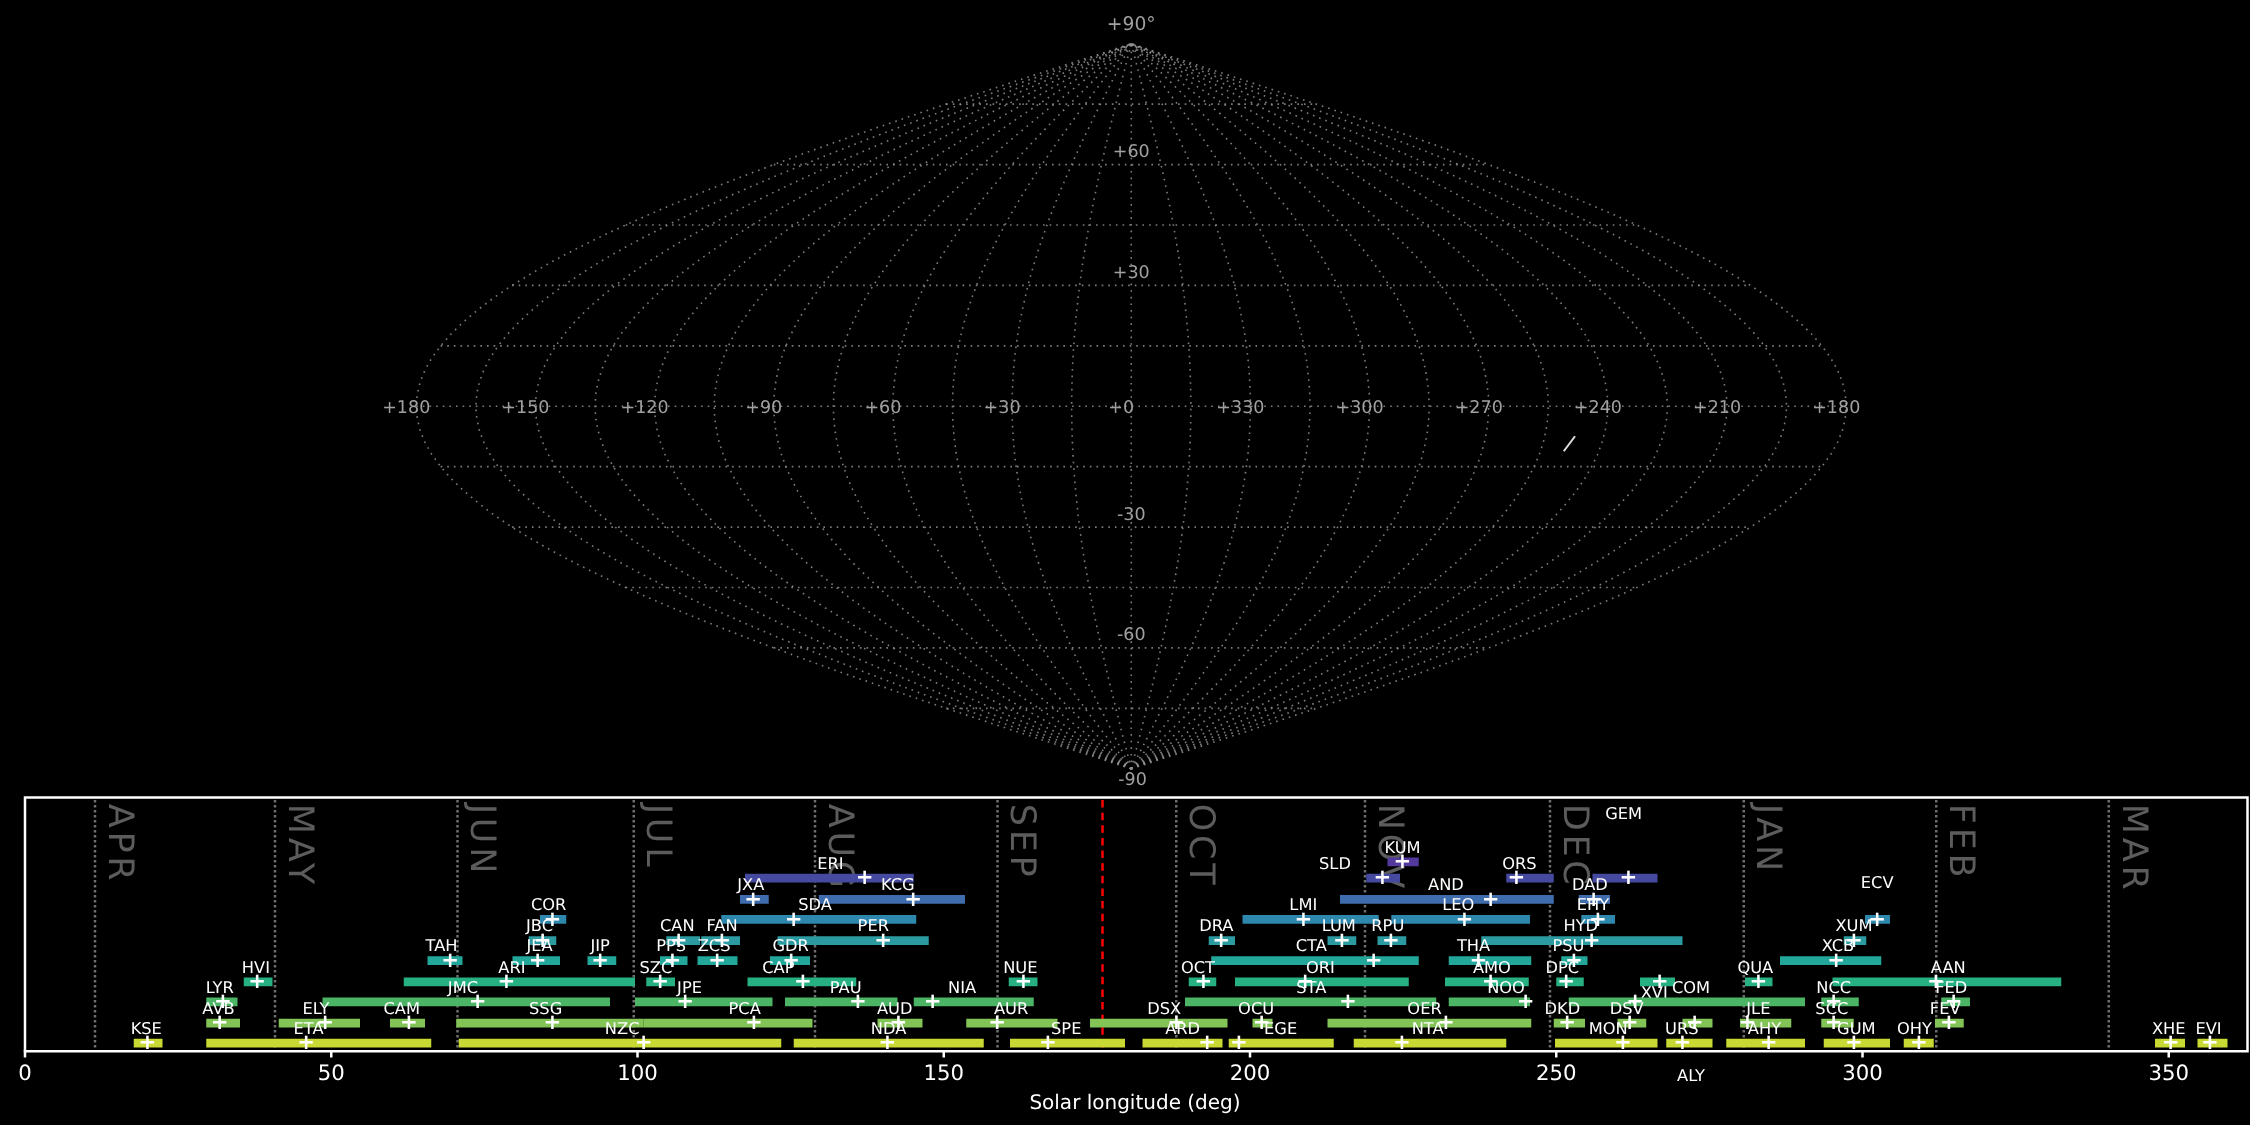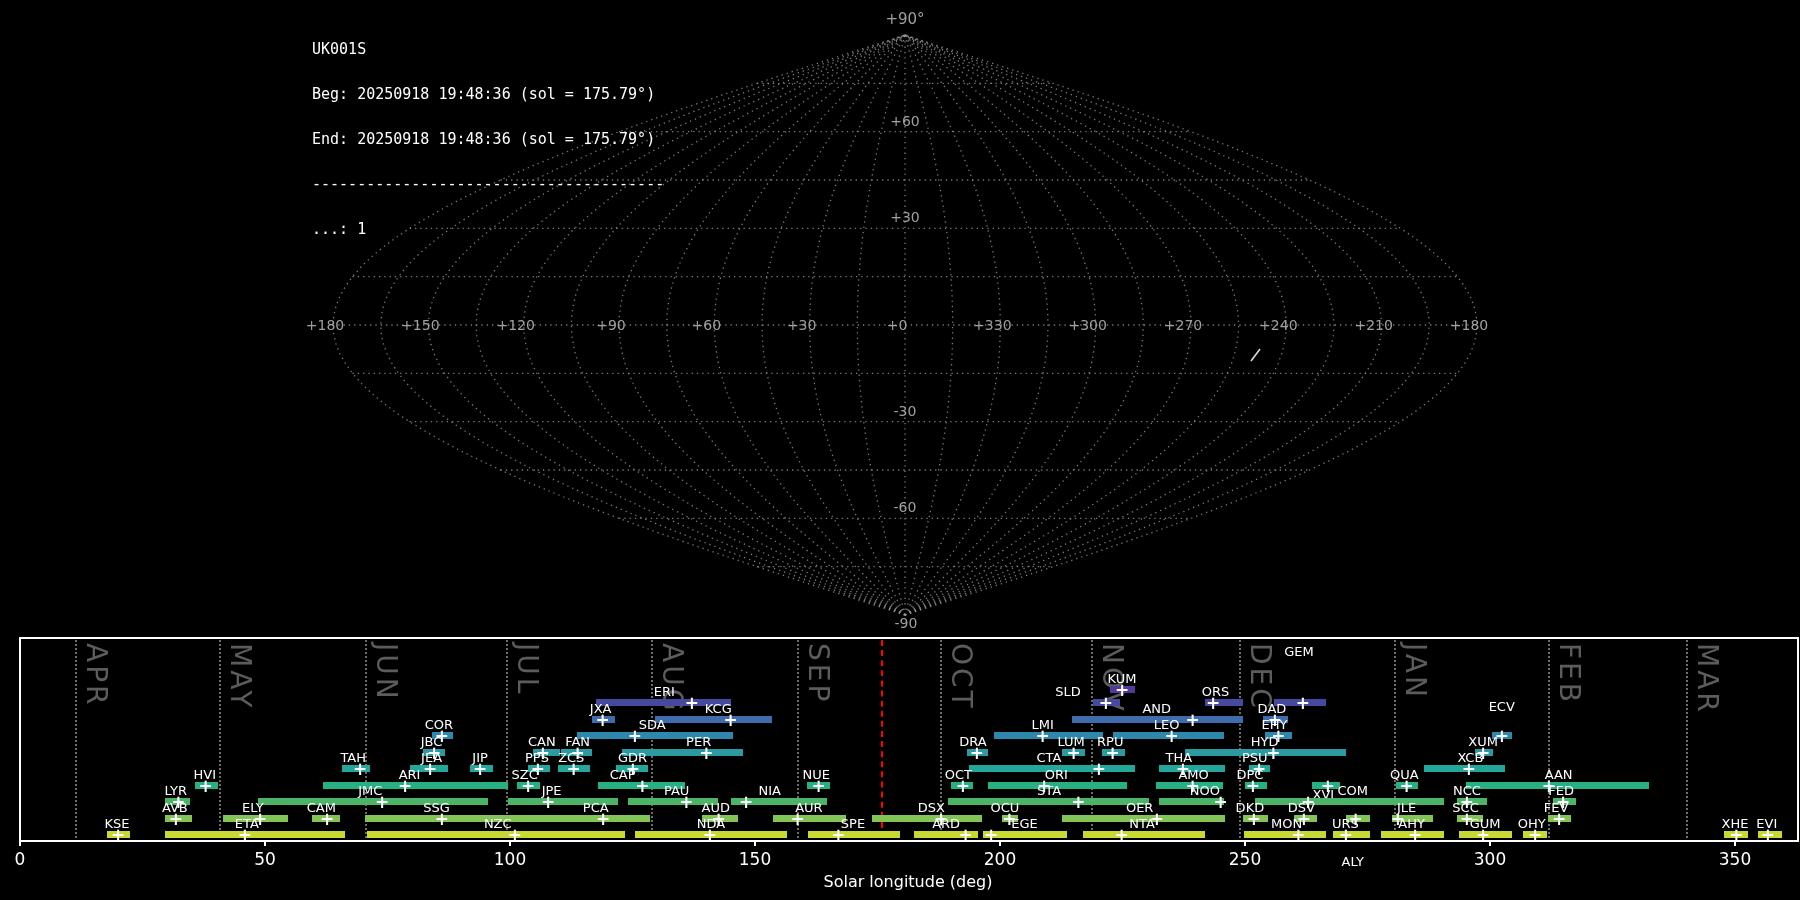--- a/index.html
+++ b/index.html
@@ -85,27 +85,20 @@
       <text x="897" y="330" fill="#a0a0a0" font-size="14" text-anchor="middle">+0</text>
       <text x="992.3333333333334" y="330" fill="#a0a0a0" font-size="14" text-anchor="middle">+330</text>
       <text x="1087.6666666666667" y="330" fill="#a0a0a0" font-size="14" text-anchor="middle">+300</text>
       <text x="1183" y="330" fill="#a0a0a0" font-size="14" text-anchor="middle">+270</text>
       <text x="1278.3333333333333" y="330" fill="#a0a0a0" font-size="14" text-anchor="middle">+240</text>
       <text x="1373.6666666666667" y="330" fill="#a0a0a0" font-size="14" text-anchor="middle">+210</text>
       <text x="1469" y="330" fill="#a0a0a0" font-size="14" text-anchor="middle">+180</text>
       <line x1="1251" y1="361" x2="1260" y2="349" stroke="#dddddd" stroke-width="1.6"></line>
     </svg>
 
-  <div id="header">
-    <div>UK001S</div>
-    <div>Beg: 20250918 19:48:36 (sol = 175.79°)</div>
-    <div>End: 20250918 19:48:36 (sol = 175.79°)</div>
-    <div>---------------------------------------</div>
-    <div>...: 1</div>
-  </div>
 
   <div id="chart">
     <div class="frame"></div>
     <div id="chart-dyn">
         <div class="month-line" style="left: 74.88px;"></div>
         <div class="month-label" style="left: 81.88px;">APR</div>
         <div class="month-line" style="left: 218.94px;"></div>
         <div class="month-label" style="left: 225.94px;">MAY</div>
         <div class="month-line" style="left: 364.96px;"></div>
         <div class="month-label" style="left: 371.96px;">JUN</div>

